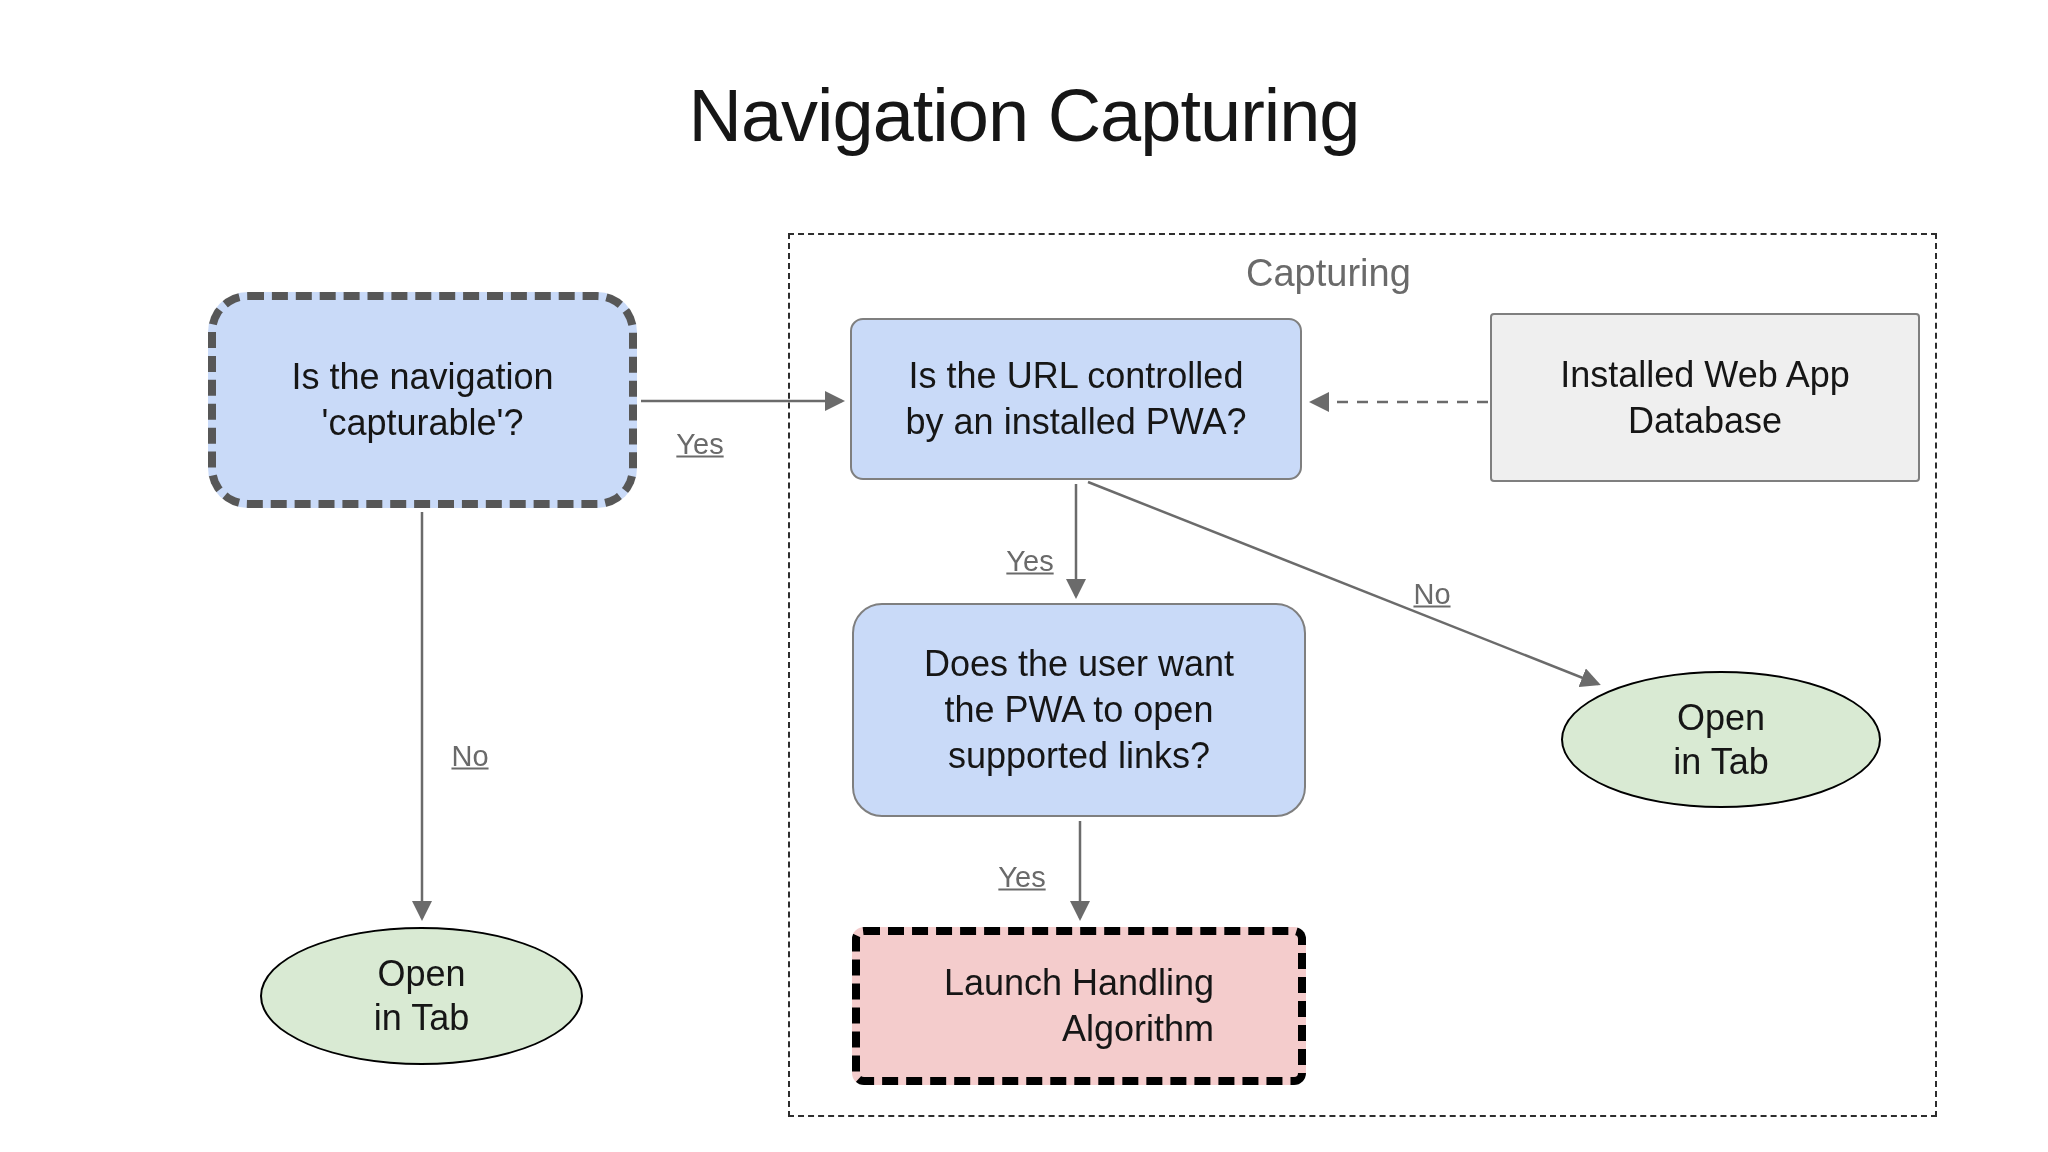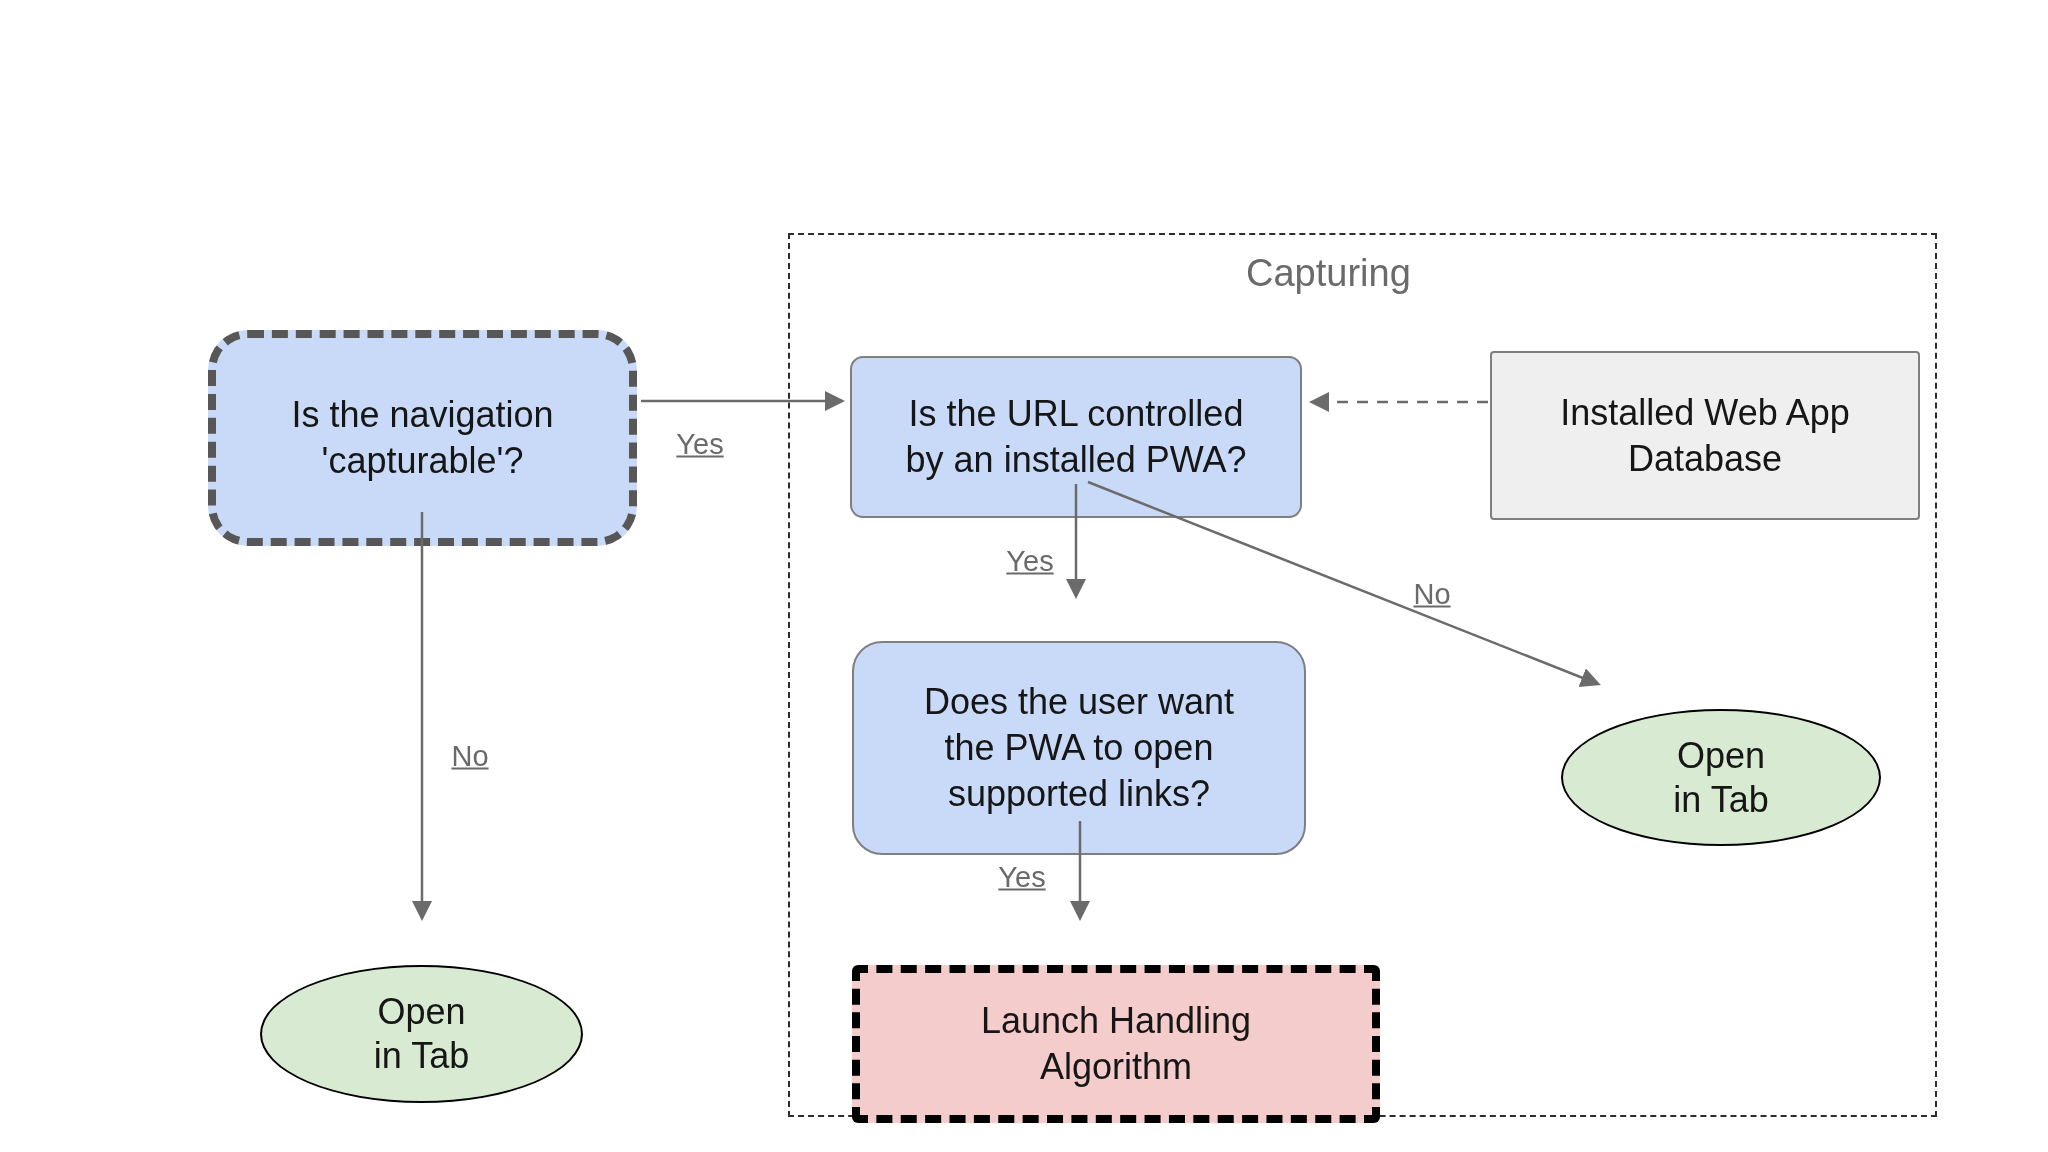--- a/index.html
+++ b/index.html
@@ -41,21 +41,20 @@
     position: absolute;
     display: flex;
     align-items: center;
     justify-content: center;
     text-align: center;
     box-sizing: border-box;
     font-size: 36px;
     line-height: 46px;
     color: #161616;
     z-index: 2;
-    margin-top: 38px;
   }
   .node .txt { white-space: pre-line; }
   .node-capturable {
     left: 208px; top: 292px; width: 429px; height: 216px;
     background: var(--blue_fill, #c9daf8);
     border: 8px dashed var(--dashed_border_dark, #575757);
     border-radius: 40px;
   }
   .node-url {
     left: 850px; top: 318px; width: 452px; height: 162px;
@@ -70,24 +69,25 @@
     border-radius: 4px;
   }
   .node-links {
     left: 852px; top: 603px; width: 454px; height: 214px;
     background: var(--blue_fill, #c9daf8);
     border: 2.5px solid var(--node_border_gray, #7f7f7f);
     border-radius: 30px;
     align-items: center;
   }
   .node-launch {
-    left: 852px; top: 927px; width: 528px; height: 158px;
+    left: 852px; top: 927px; width: 454px; height: 158px;
     background: var(--pink_fill, #f4cccc);
     border: 8px dashed #000000;
-    border-radius: 6px;
+    border-radius: 12px;
+    text-align: right;
   }
   .ellipse {
     border-radius: 50%;
     background: var(--green_fill, #d9ead3);
     border: 2.5px solid #000000;
     line-height: 44px;
   }
   .ellipse-left  { left: 260px;  top: 927px; width: 323px; height: 138px; }
   .ellipse-right { left: 1561px; top: 671px; width: 320px; height: 137px; }
   .edge-label {
@@ -108,20 +108,21 @@
   }
   #edges line { stroke: var(--edge_gray, #6b6b6b); stroke-width: 2.5; }
   #edges .dashed { stroke-dasharray: 11 9; }
   #edges marker path { fill: var(--edge_gray, #6b6b6b); }
 </style>
 </head>
 <body>
 
 <div id="canvas">
 
+  <div class="title">Navigation Capturing</div>
 
   <div class="group-box"></div>
   <div class="group-label">Capturing</div>
 
   <div class="node node-capturable">
     <span class="txt">Is the navigation
 'capturable'?</span>
   </div>
 
   <div class="node node-url">

